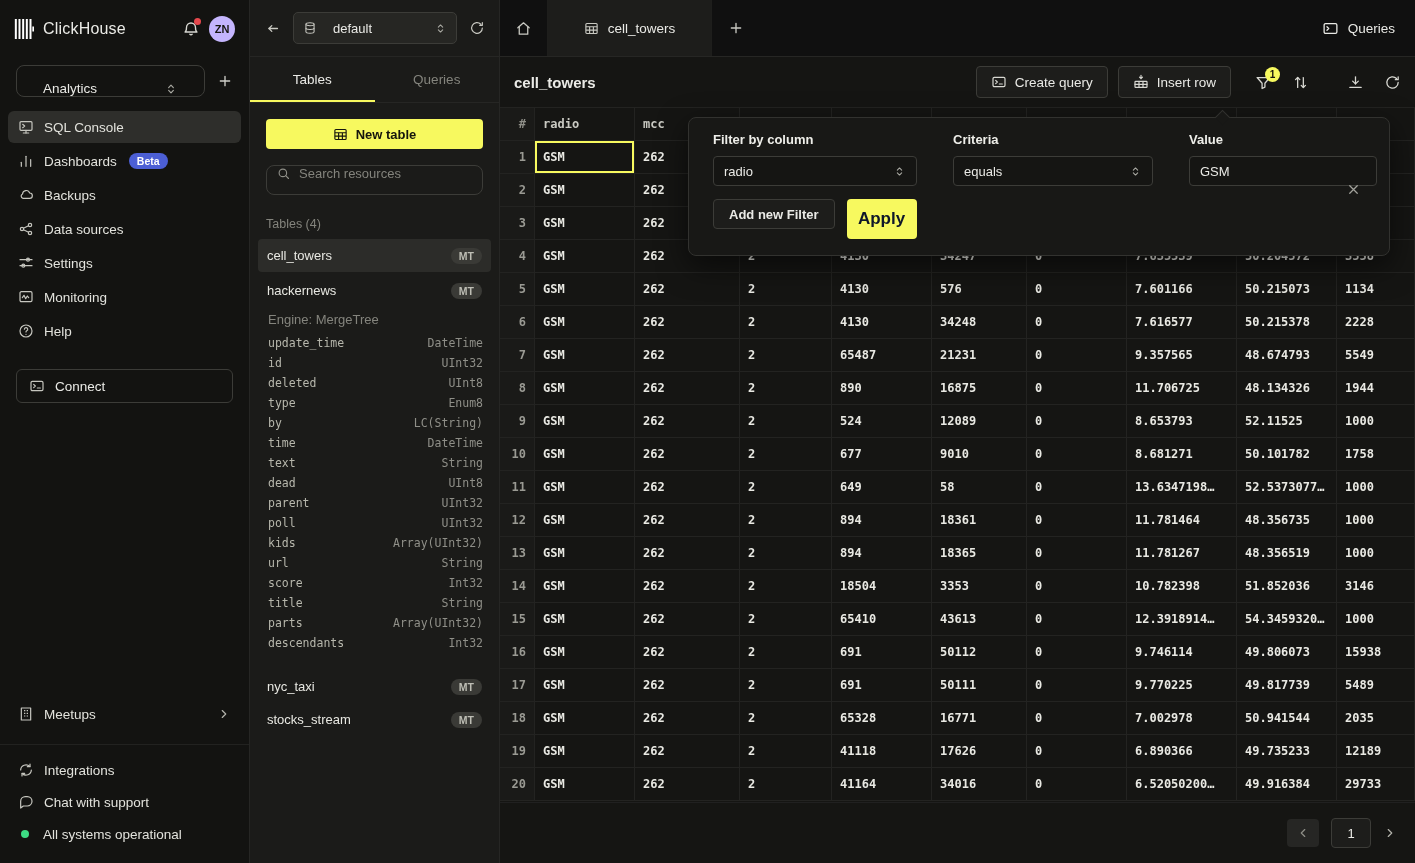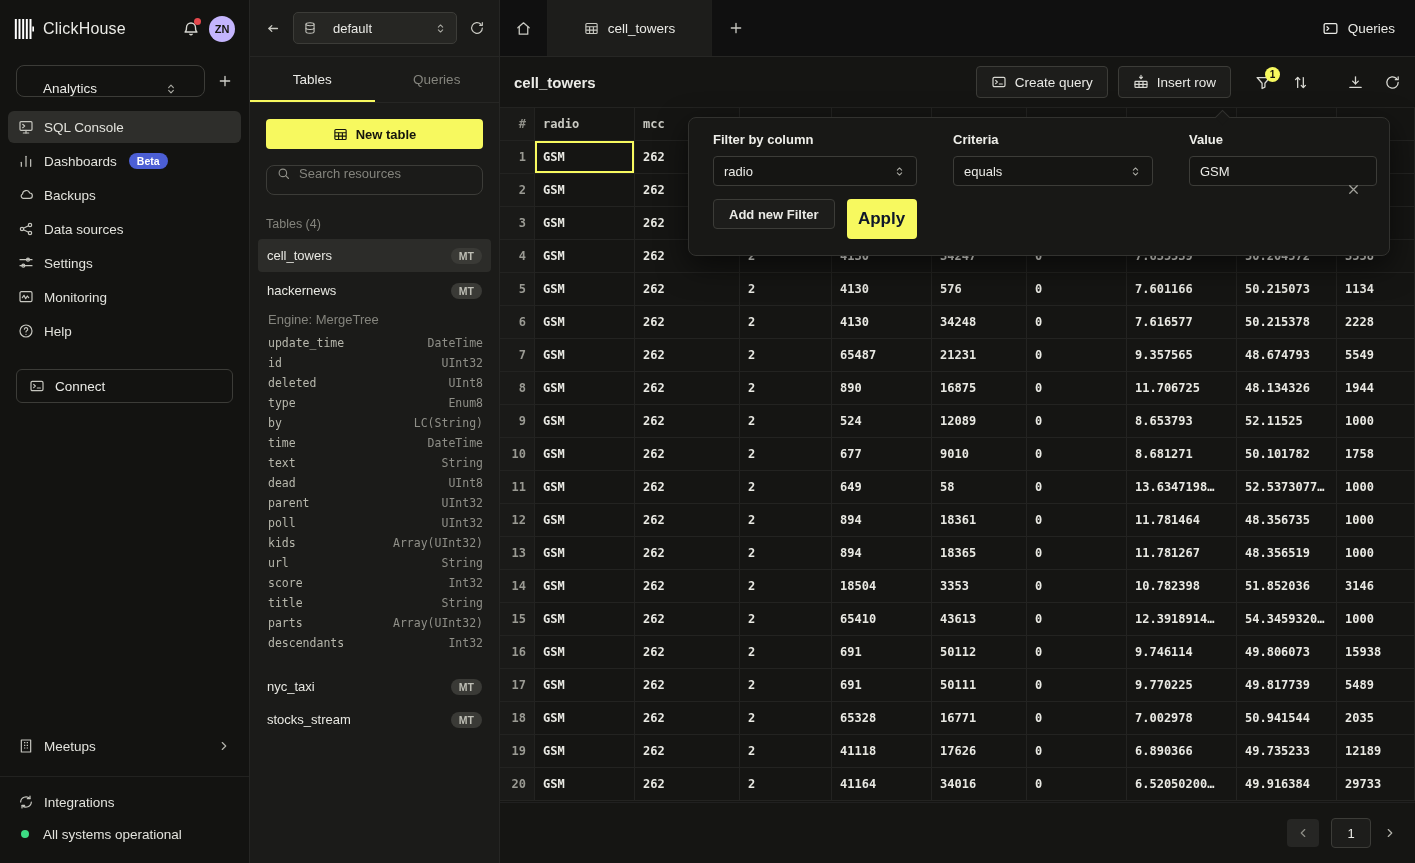--- a/index.html
+++ b/index.html
@@ -231,20 +231,26 @@
 
   <div class="sb-footer">
     <div class="foot-item">
       <svg class="ic" width="16" height="16" viewBox="0 0 24 24" fill="none" stroke="#c6c6bf" stroke-width="1.8" stroke-linecap="round" stroke-linejoin="round">
           <path d="M4 12a8 8 0 0 1 13.7-5.3"></path>
           <path d="M18 3v4h-4"></path>
           <path d="M20 12a8 8 0 0 1-13.7 5.3"></path>
           <path d="M6 21v-4h4"></path>
         </svg>
       <span>Integrations</span>
+    </div>
+    <div class="foot-item">
+      <svg class="ic" width="16" height="16" viewBox="0 0 24 24" fill="none" stroke="#c6c6bf" stroke-width="1.8" stroke-linejoin="round">
+          <path d="M21 11a7 7 0 0 1-7 7H8l-4 3V11a7 7 0 0 1 7-7h3a7 7 0 0 1 7 7z"></path>
+        </svg>
+      <span>Chat with support</span>
     </div>
     <div class="foot-item">
       <span class="green-dot"></span>
       <span>All systems operational</span>
     </div>
   </div>
 </aside>
 
 <section class="explorer">
   <div class="ex-header">

